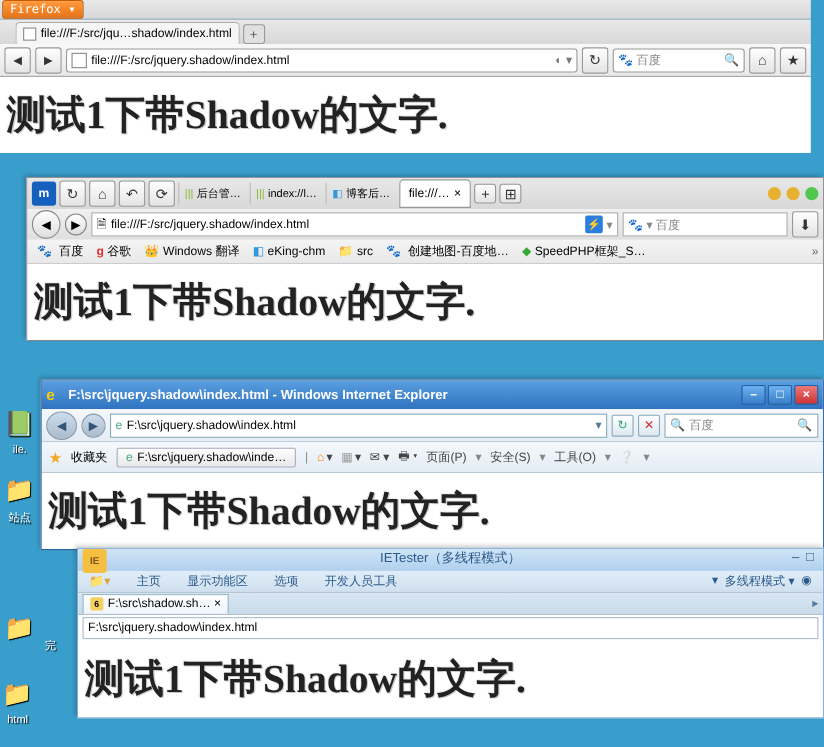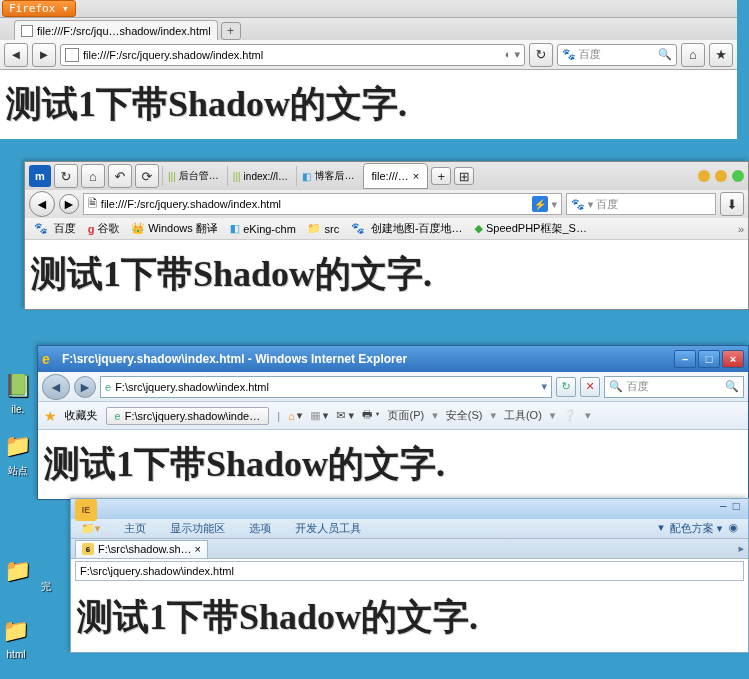--- a/index.html
+++ b/index.html
@@ -252,34 +252,35 @@
       <span style="color:#888">▾</span>
   </div>
   <div class="ie-content">
     <div class="shadow-text">测试1下带Shadow的文字.</div>
   </div>
 </div>
 
 <div class="ietester">
   <div class="iet-title">
     <div class="iet-appicon">IE</div>
+    <span>IETester（多线程模式）</span>
     <div class="iet-winbtns">
       <span style="color:#358">–</span>
       <span style="color:#358;margin:0 4px">□</span>
     </div>
   </div>
   <div class="iet-ribbon">
     <span style="color:#d9a040">📁▾</span>
     <span>主页</span>
     <span>显示功能区</span>
     <span>选项</span>
     <span>开发人员工具</span>
     <div class="iet-rightmenu">
       <span>▾</span>
-      <span>配色方案 ▾</span>
+      <span>多线程模式 ▾</span>
       <span>◉</span>
     </div>
   </div>
   <div class="iet-tabrow">
     <div class="iet-tab">
       <span class="iet-ie6">6</span>
       <span>F:\src\shadow.sh… ×</span>
     </div>
     <span style="margin-left:auto;color:#579;font-size:11px">▸</span>
   </div>

